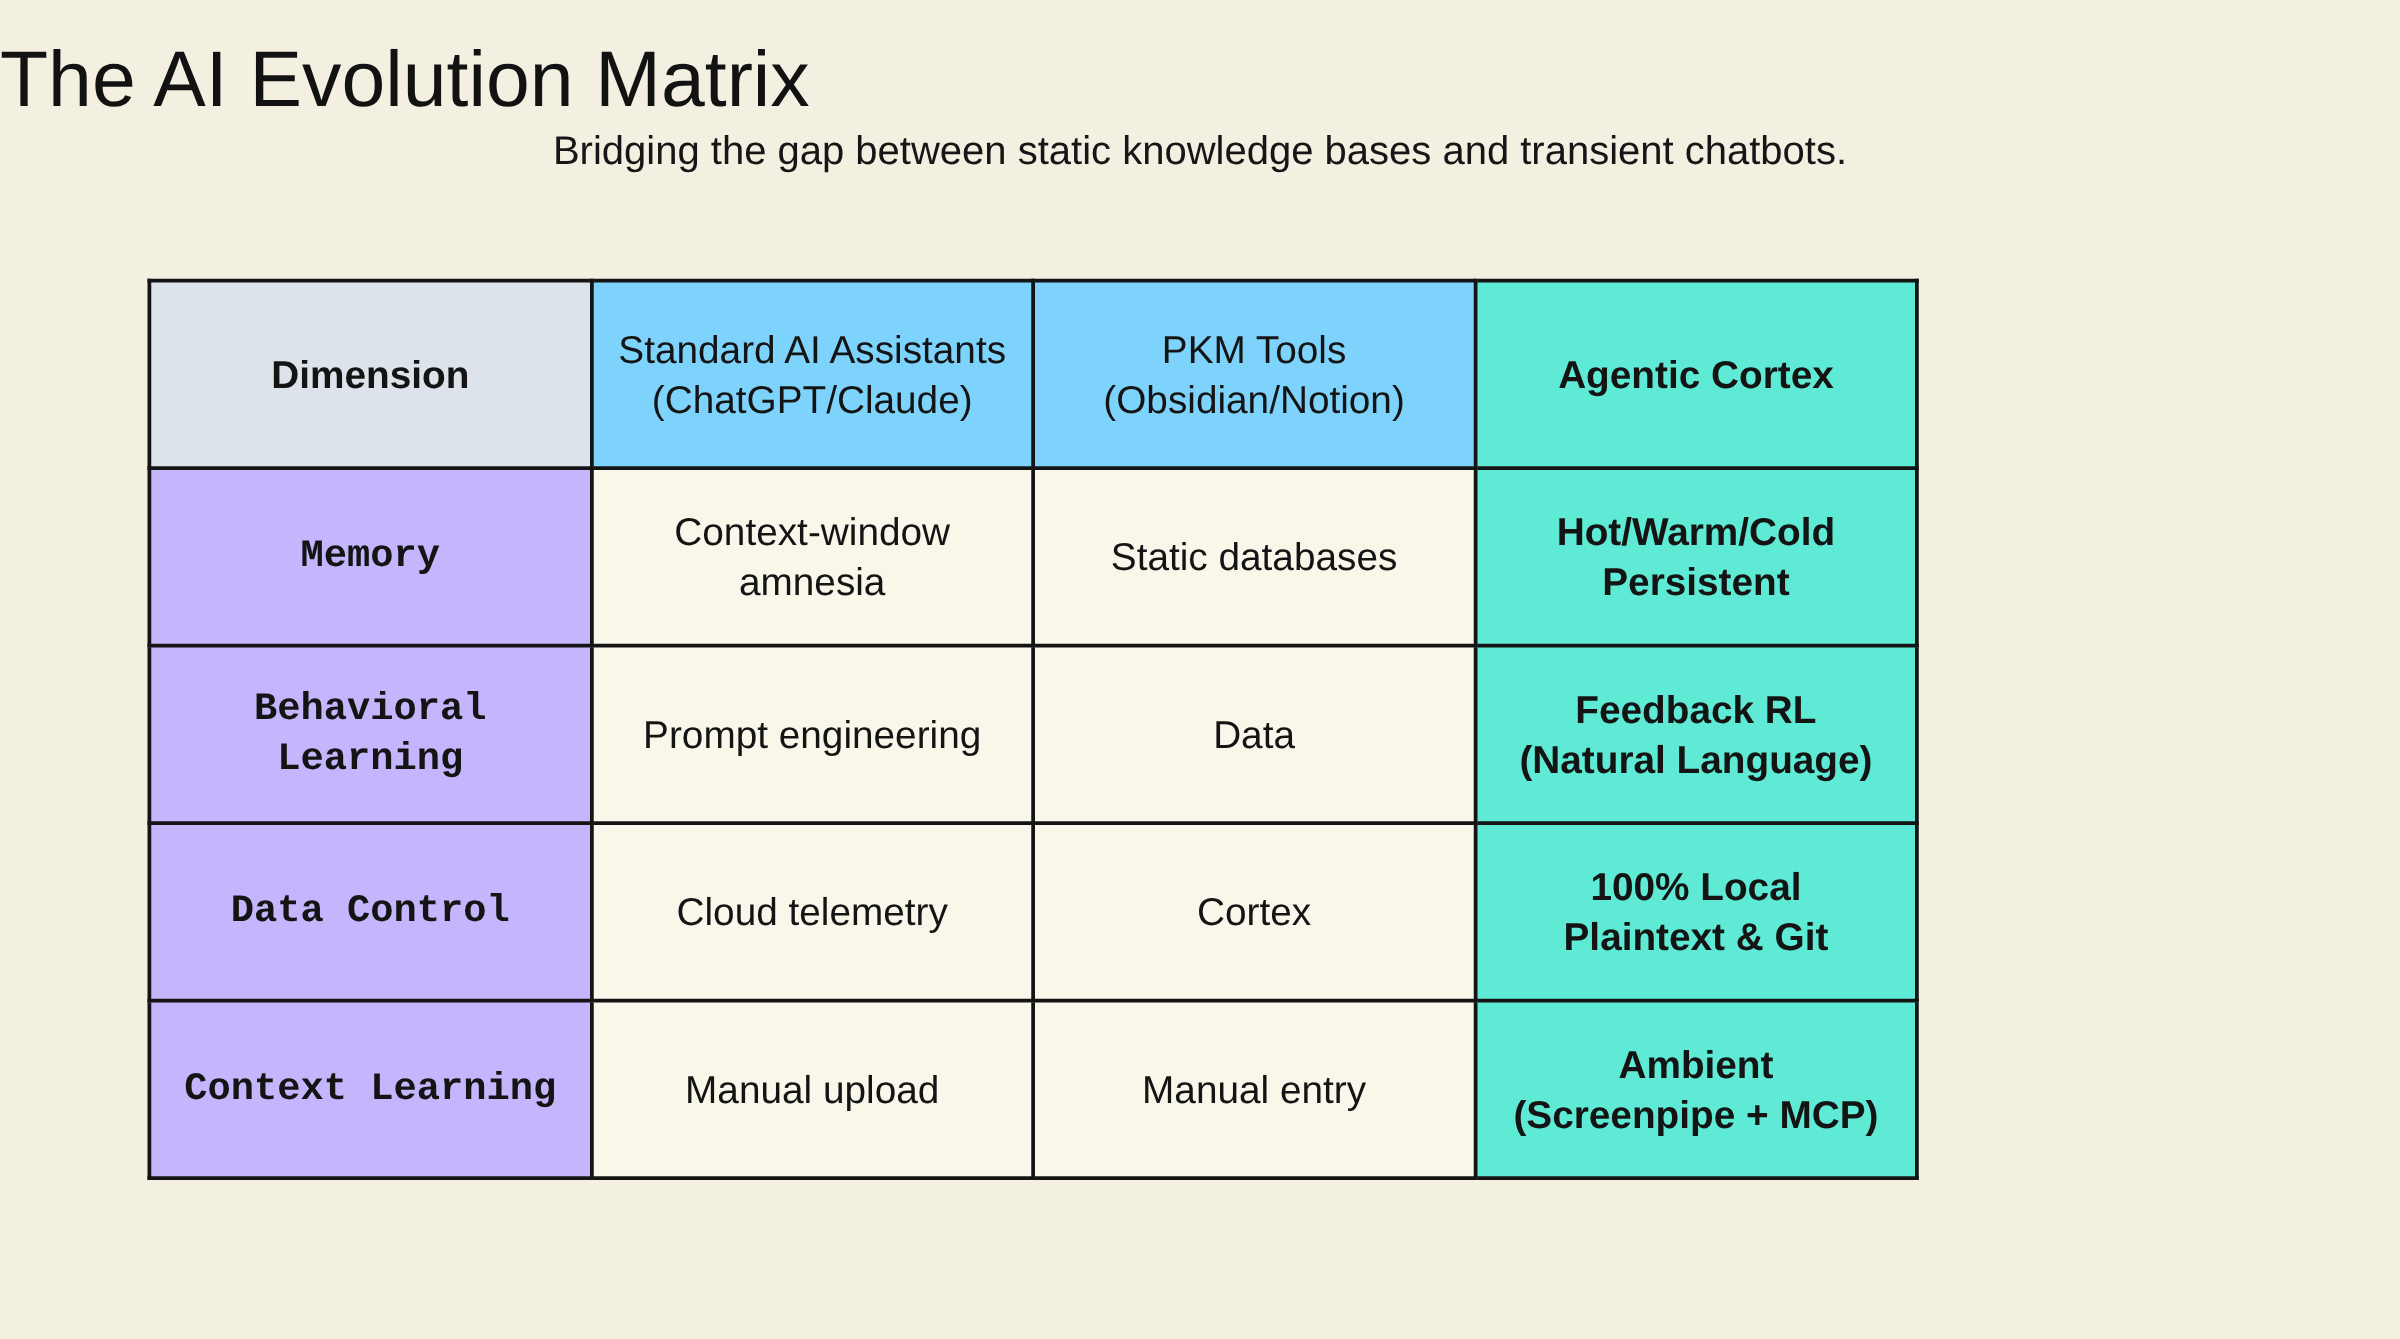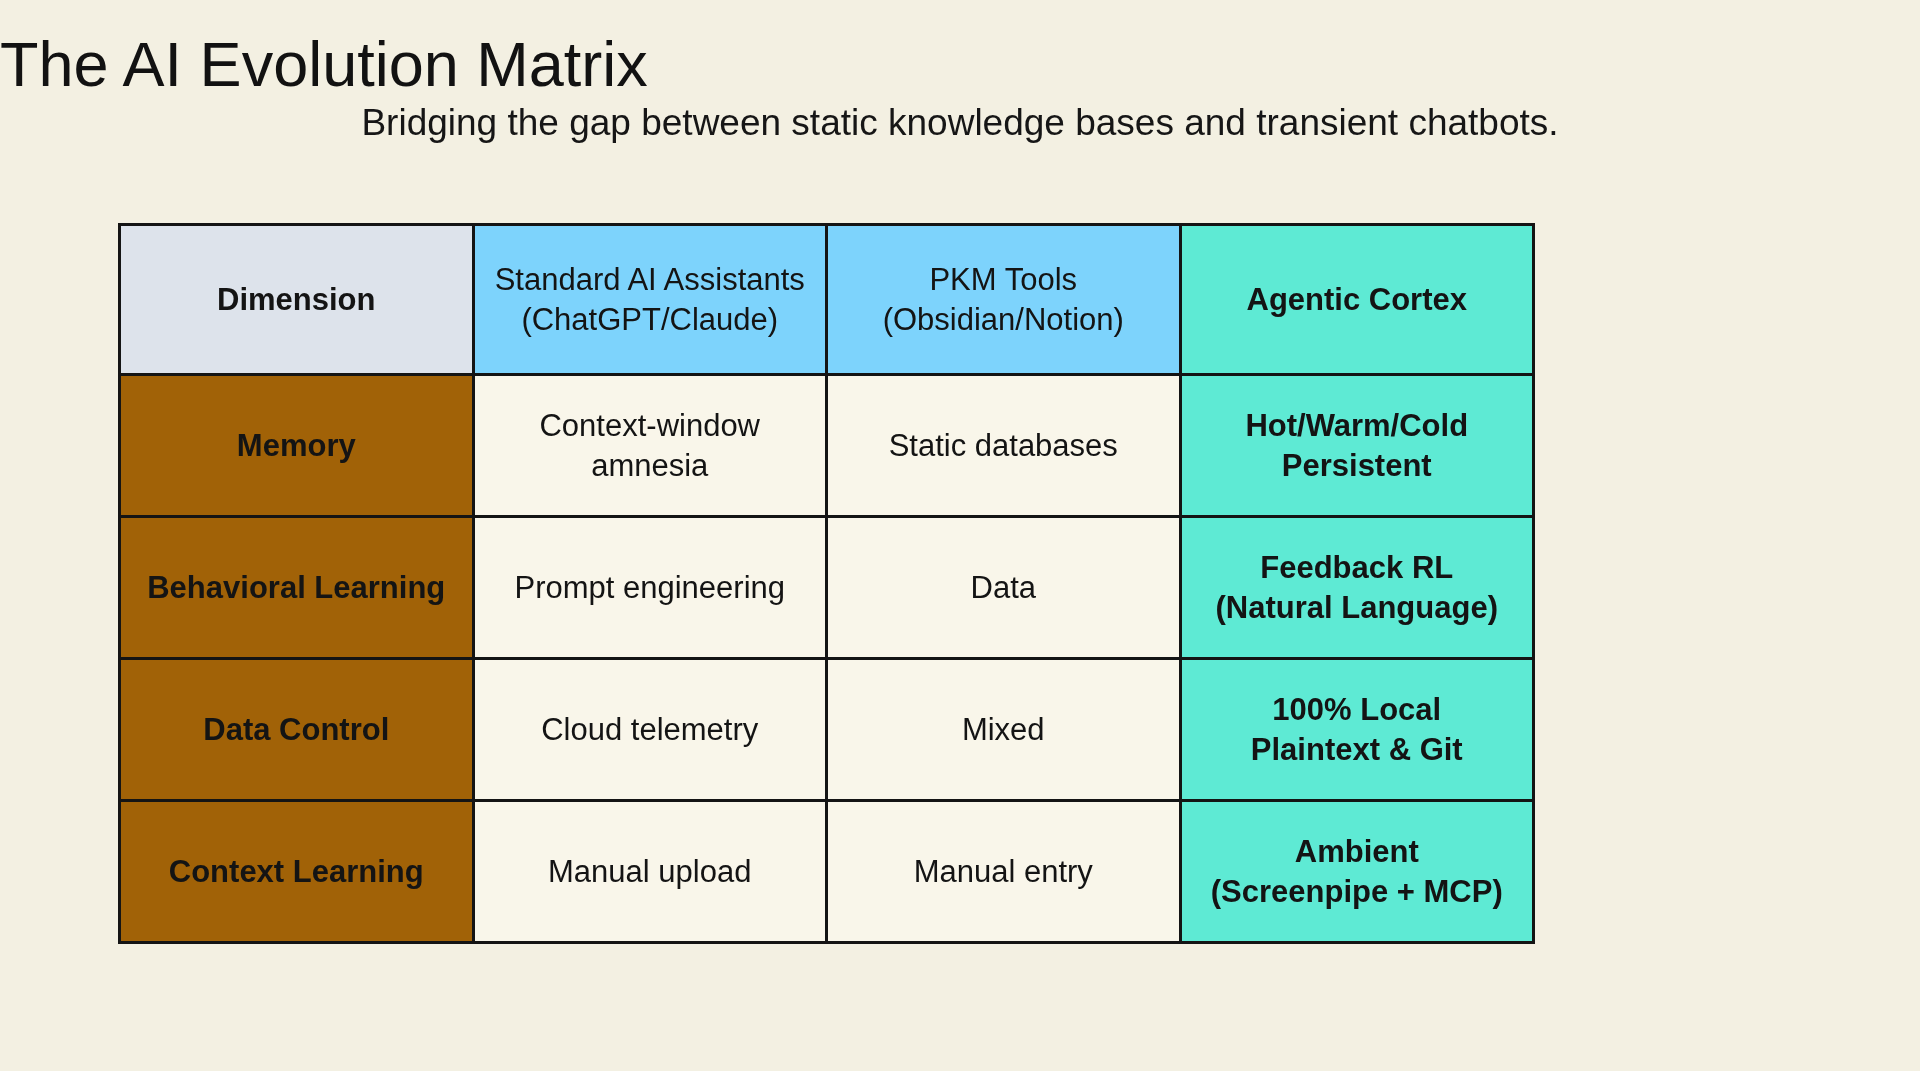--- a/index.html
+++ b/index.html
@@ -27,21 +27,21 @@
     letter-spacing: 0px;
     color: #121212;
   }
   .page-subtitle {
     position: absolute;
     top: 102px;
     left: 0;
     right: 0;
     margin: 0;
     text-align: center;
-    font-size: 37px;
+    font-size: 32px;
     font-weight: 400;
     color: #161616;
   }
   table.matrix {
     position: absolute;
     left: 118px;
     top: 223px;
     width: 1417px;
     height: 717px;
     border-collapse: collapse;
@@ -54,21 +54,21 @@
     font-size: 31px;
     line-height: 1.28;
     white-space: pre-line;
     padding: 4px 10px;
     color: #141414;
   }
   .matrix thead tr { height: 150px; }
   .matrix tbody tr { height: 142px; }
   .hdr-cell      { background: #7dd3fc; font-weight: 400; }
   .hdr-dimension { background: #dde3eb; font-weight: 700; }
-  .row-hdr       { background: #a16207; font-weight: 700; }
+  .row-hdr       { background: #c4b5fd; font-weight: 700; font-family: Liberation Mono, monospace; }
   .body-cell     { background: #f9f6ea; font-weight: 400; }
   .accent-cell   { background: #5eead4; font-weight: 700; }
 </style>
 </head>
 <body>
 
 <h1 class="page-title">The AI Evolution Matrix</h1>
 <p class="page-subtitle">Bridging the gap between static knowledge bases and transient chatbots.</p>
 
 <table class="matrix">
@@ -94,21 +94,21 @@
     <tr>
       <th class="row-hdr">Behavioral Learning</th>
       <td class="body-cell">Prompt engineering</td>
       <td class="body-cell">Data</td>
       <td class="accent-cell">Feedback RL
 (Natural Language)</td>
     </tr>
     <tr>
       <th class="row-hdr">Data Control</th>
       <td class="body-cell">Cloud telemetry</td>
-      <td class="body-cell">Mixed</td>
+      <td class="body-cell">Cortex</td>
       <td class="accent-cell">100% Local
 Plaintext &amp; Git</td>
     </tr>
     <tr>
       <th class="row-hdr">Context Learning</th>
       <td class="body-cell">Manual upload</td>
       <td class="body-cell">Manual entry</td>
       <td class="accent-cell">Ambient
 (Screenpipe + MCP)</td>
     </tr>

